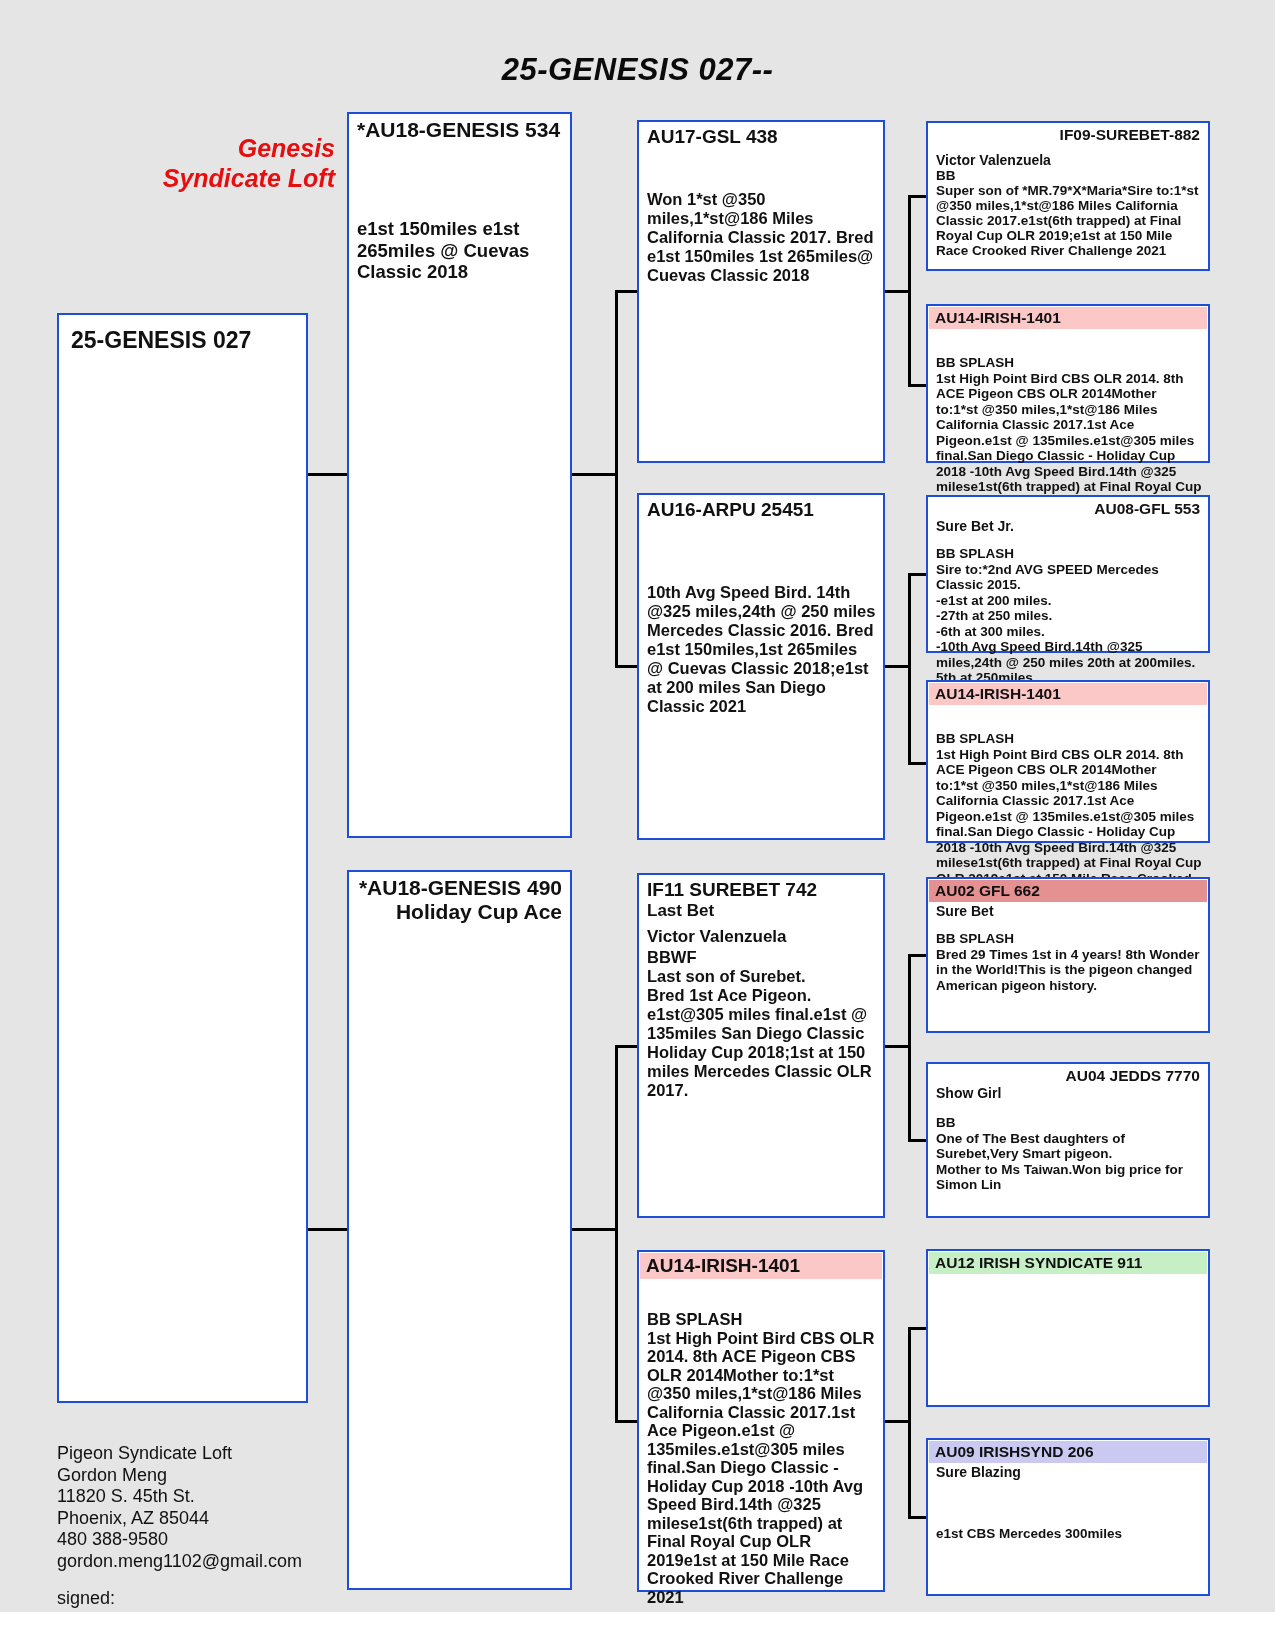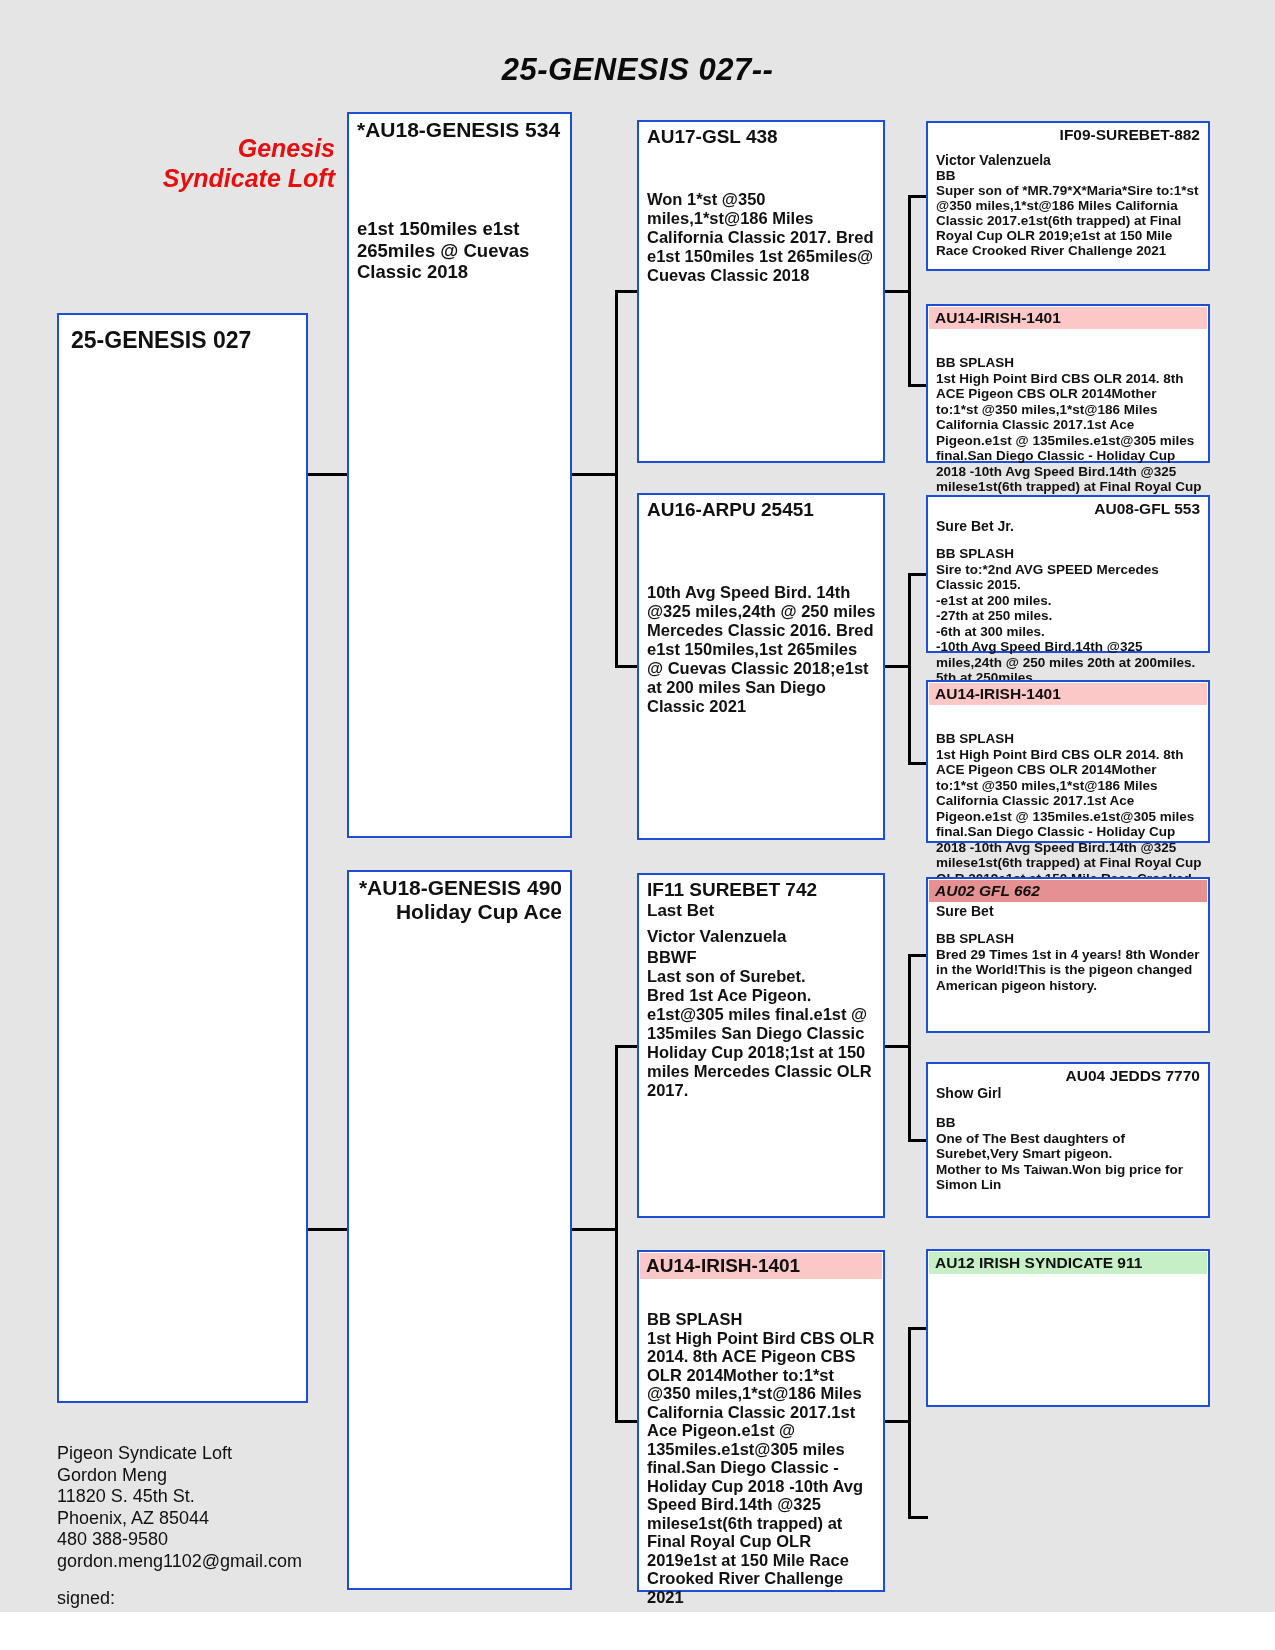--- a/index.html
+++ b/index.html
@@ -23,21 +23,21 @@
   .t2{font-size:21px;font-weight:bold;padding:4px 8px 0 8px;line-height:24px;}
   .n2{font-size:21px;font-weight:bold;padding:0 8px;line-height:24px;}
   .t3{font-size:19px;font-weight:bold;padding:4px 8px 0 8px;line-height:22px;}
   .n3{font-size:17px;font-weight:bold;padding:0 8px;line-height:20px;}
   .t4{font-size:15.5px;font-weight:bold;padding:3px 8px 0 8px;line-height:18px;text-align:right;}
   .n4{font-size:14px;font-weight:bold;padding:0 8px;line-height:16px;}
   .band{margin:1px;padding:2px 6px 0 6px;font-weight:bold;box-sizing:border-box;}
   .band4{height:22px;font-size:15.5px;}
   .band3{height:26px;font-size:19px;}
   .bg-pink{background:#fbc7c7;}
-  .bg-red{background:#e59191;font-style:italic;}
+  .bg-red{background:#e59191;}
   .bg-green{background:#c6efc6;}
   .bg-purple{background:#c9c9f1;}
   .body{white-space:pre-line;padding:0 6px 0 8px;font-weight:bold;}
   .b2{font-size:18.5px;line-height:21.5px;}
   .b3{font-size:16.5px;line-height:19px;}
   .b4{font-size:13.5px;line-height:15.5px;}
   .conn{position:absolute;background:#000;}
   .footer-address{position:absolute;left:57px;top:1443px;font-size:18px;line-height:21.5px;}
   .signed{position:absolute;left:57px;top:1588px;font-size:18px;}
   .sig-line{position:absolute;left:118px;top:1612px;width:302px;height:2px;background:#000;}
@@ -180,20 +180,27 @@
 One of The Best daughters of Surebet,Very Smart pigeon.
 Mother to Ms Taiwan.Won big price for Simon Lin</div>
   </div>
 
   <div class="box" style="left:926px;top:1249px;width:284px;height:158px;">
     <div class="band band4 bg-green">
       <span>AU12 IRISH SYNDICATE 911</span>
     </div>
   </div>
 
+  <div class="box" style="left:926px;top:1438px;width:284px;height:158px;">
+    <div class="band band4 bg-purple">
+      <span>AU09 IRISHSYND 206</span>
+    </div>
+    <div class="n4">Sure Blazing</div>
+    <div class="body b4" style="margin-top:46px;">e1st CBS Mercedes 300miles</div>
+  </div>
 
   <div class="footer-address">
     <div>Pigeon Syndicate Loft</div>
     <div>Gordon Meng</div>
     <div>11820 S. 45th St.</div>
     <div>Phoenix, AZ 85044</div>
     <div>480 388-9580</div>
     <div>gordon.meng1102@gmail.com</div>
   </div>
   <div class="signed">signed:</div>

